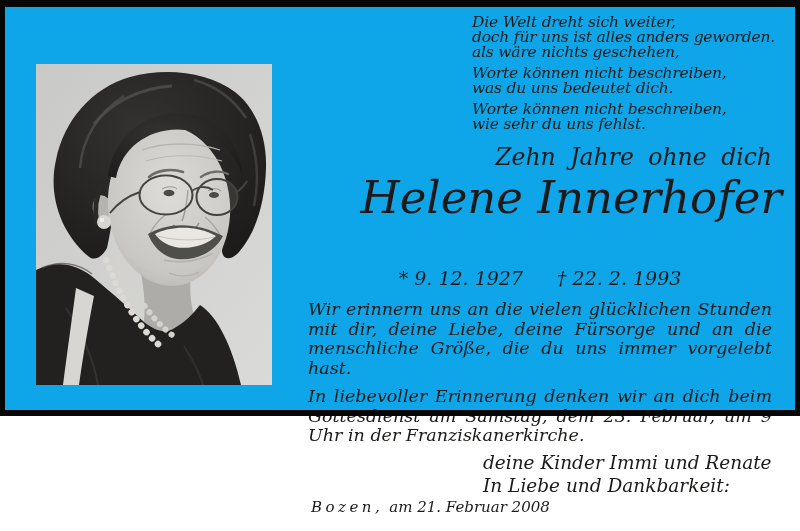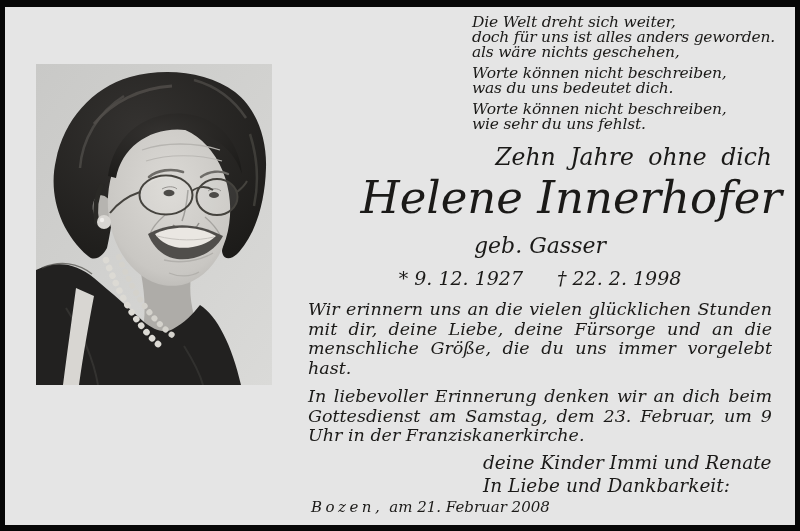--- a/index.html
+++ b/index.html
@@ -1,21 +1,21 @@
 <!DOCTYPE html>
 <html><head>
 <meta charset="utf-8">
 <style>
   html,body{margin:0;padding:0;}
   body{
     width:800px;height:531px;background:#ffffff;
     font-family:"DejaVu Serif","Liberation Serif",serif;
     color:#1b1a18;overflow:hidden;
   }
-  #page{position:relative;width:800px;height:531px;background:#e5e5e5;}
+  #page{position:relative;width:800px;height:416px;background:#0ea5e9;}
   .frame{
     position:absolute;inset:0;box-sizing:border-box;
     border-style:solid;border-color:#070707;
     border-width:7px 5px 6px 5px;
     pointer-events:none;z-index:10;
   }
   .photo{position:absolute;left:36px;top:64px;width:236px;height:321px;}
   .poem{
     position:absolute;left:472px;top:15px;width:321px;
     font-style:italic;font-size:15.5px;line-height:15px;letter-spacing:-0.2px;
@@ -160,24 +160,23 @@
     <div class="stanza">
       <div class="poem-line">Worte können nicht beschreiben,</div>
       <div class="poem-line">wie sehr du uns fehlst.</div>
     </div>
   </div>
 
   <div class="pretitle">Zehn Jahre ohne dich</div>
 
   <div class="name">Helene Innerhofer</div>
 
-  <div class="maiden">geb. Gasser</div>
 
   <div class="dates">
-    <span>* 9. 12. 1927</span><span class="dates-gap"></span><span>† 22. 2. 1998</span>
+    <span>* 9. 12. 1927</span><span class="dates-gap"></span><span>† 22. 2. 1993</span>
   </div>
 
   <div class="para p1">Wir erinnern uns an die vielen glücklichen Stunden mit dir, deine Liebe, deine Fürsorge und an die menschliche Größe, die du uns immer vorgelebt hast.</div>
 
   <div class="para p2">In liebevoller Erinnerung denken wir an dich beim Gottesdienst am Samstag, dem 23. Februar, um 9 Uhr in der Franziskanerkirche.</div>
 
   <div class="closing">
     <div>deine Kinder Immi und Renate</div>
     <div>In Liebe und Dankbarkeit:</div>
   </div>

